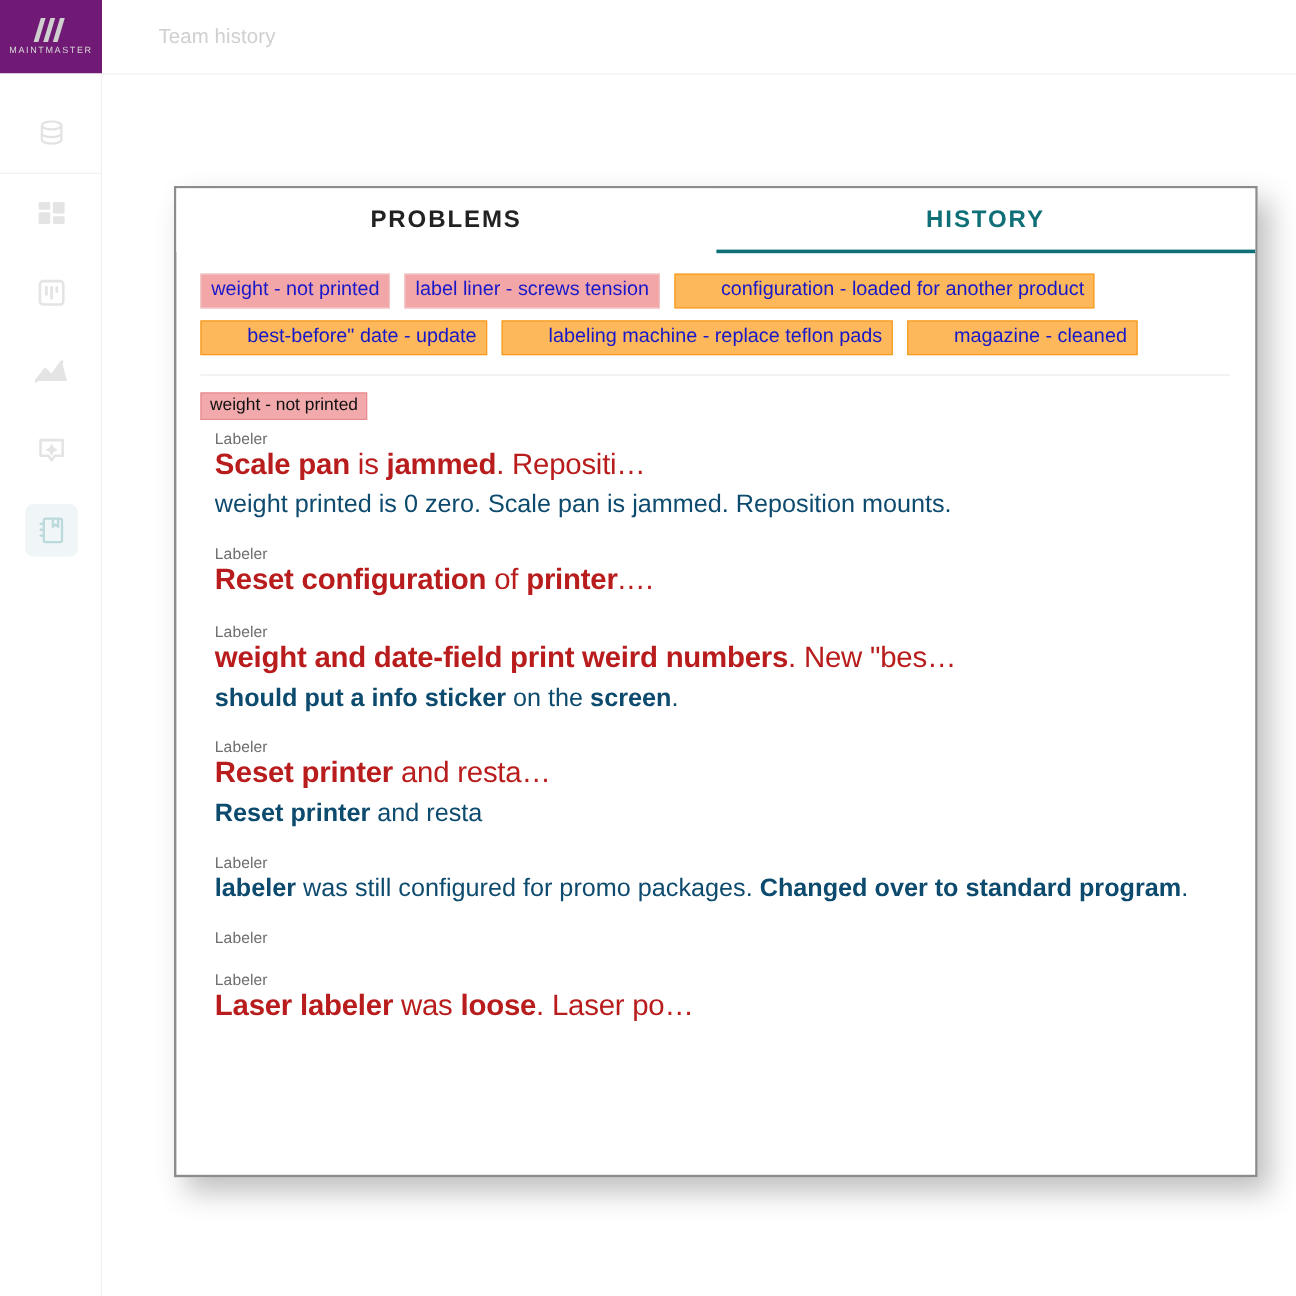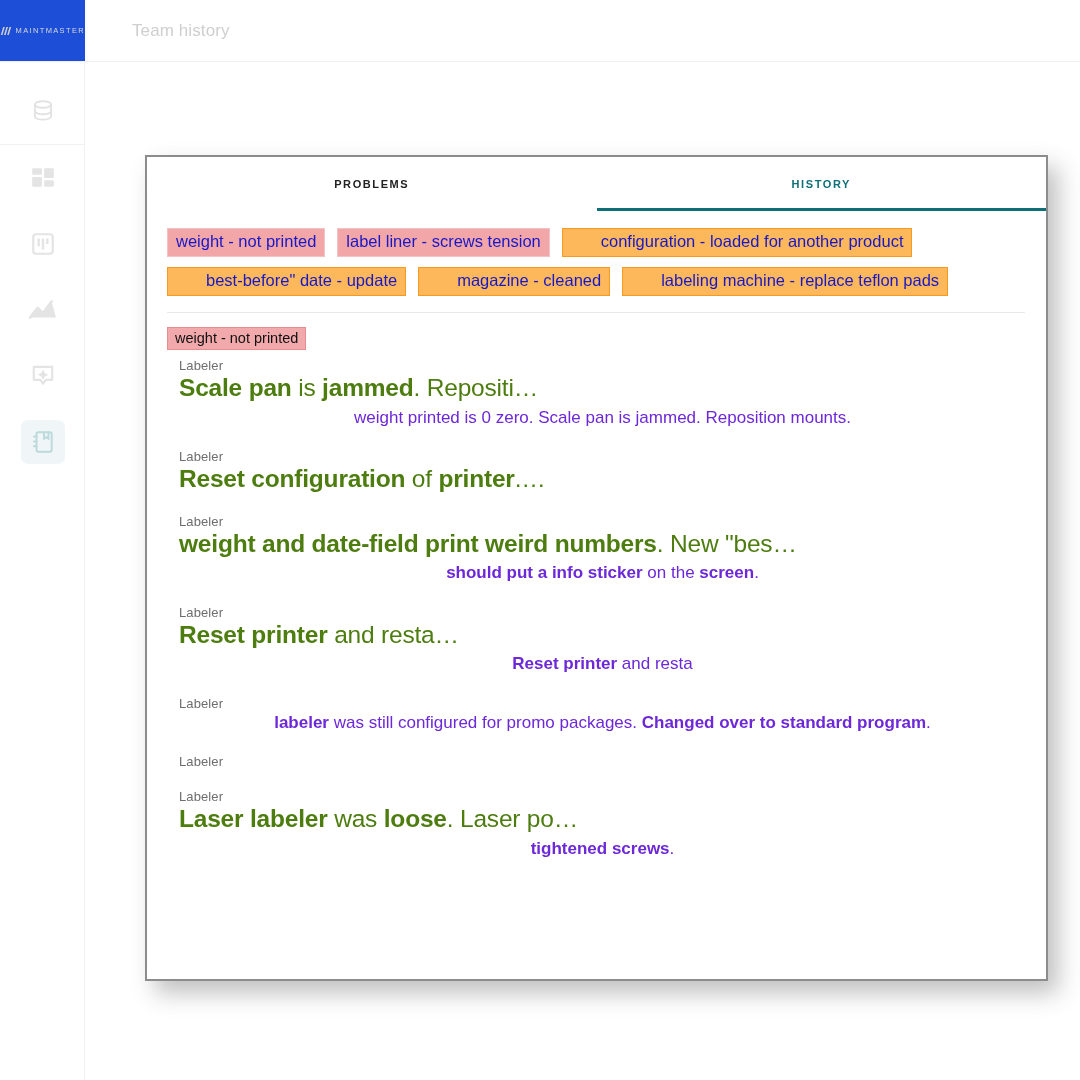--- a/index.html
+++ b/index.html
@@ -15,23 +15,23 @@
   #app { position: relative; width: 1080px; height: 1080px; background: #ffffff; }
 
   
   .topbar {
     position: absolute; left: 0; top: 0; width: 1080px; height: 62px;
     background: #ffffff; border-bottom: 1px solid #f0f0f0;
     display: flex; align-items: center;
   }
   .logo-box {
     width: 85px; height: 61px;
-    display: flex; flex-direction: row;
+    display: flex; flex-direction: column;
     align-items: center; justify-content: center;
-    gap: 2px; background: #1d4ed8;
+    gap: 2px; background: #701a75;
   }
   .logo-mark { display: block; }
   .logo-word {
     font-size: 7.5px; letter-spacing: 1.35px;
     color: #d8d8d8; font-weight: 400;
     font-family: "Liberation Sans", sans-serif;
   }
   .page-title {
     margin-left: 47px;
     font-size: 17px; color: #cfcfcf; font-weight: 400;
@@ -67,21 +67,21 @@
     background: #ffffff;
     border: 2px solid #8c8c8c;
     box-shadow: 10px 12px 22px rgba(60,60,60,0.32);
   }
 
   
   .tabs { display: flex; width: 100%; height: 53px; border-bottom: 1px solid #e8e8e8; }
   .tab {
     flex: 1 1 50%;
     display: flex; align-items: center; justify-content: center;
-    font-size: 11px; font-weight: 700; letter-spacing: 1.6px;
+    font-size: 20px; font-weight: 700; letter-spacing: 1.6px;
     color: #222222; background: #ffffff;
     position: relative; height: 53px;
   }
   .tab.active { color: #0f6f77; }
   .tab.active::after {
     content: ""; position: absolute; left: 0; right: 0; bottom: -1px;
     height: 3px; background: #0f6f77;
   }
 
   
@@ -122,29 +122,28 @@
   }
 
   
   .entries { padding-left: 12px; }
   .entry { margin-bottom: 20px; }
   .entry-source {
     font-size: 13px; color: #6e6e6e; font-weight: 400;
     margin-bottom: 1px; letter-spacing: 0.1px;
   }
   .entry-title {
-    font-size: 24.5px; color: #4d7c0f; font-weight: 400;
+    font-size: 24.5px; color: #b91c1c; font-weight: 400;
     line-height: 1.18; letter-spacing: -0.2px;
     margin-bottom: 4px;
   }
   .entry-title b { font-weight: 700; }
   .entry-desc {
-    font-size: 17px; color: #6d28d9; font-weight: 400;
+    font-size: 21px; color: #0c4a6e; font-weight: 400;
     line-height: 1.3;
-    text-align: center;
   }
   .entry-desc b { font-weight: 700; }
 </style>
 </head>
 <body>
 
 <div id="app">
 
   <div class="topbar">
     <div class="logo-box">
@@ -231,22 +230,22 @@
       <div class="tab active">HISTORY</div>
     </div>
 
     <div class="card-body">
 
       <div class="chip-row" id="chip-row">
           <span class="chip pink">weight - not printed</span>
           <span class="chip pink">label liner - screws tension</span>
           <span class="chip orange">configuration - loaded for another product</span>
           <span class="chip orange wrap">best-before" date - update</span>
+          <span class="chip orange">labeling machine - replace teflon pads</span>
           <span class="chip orange">magazine - cleaned</span>
-          <span class="chip orange">labeling machine - replace teflon pads</span>
         </div>
 
       <div class="chip-divider"></div>
 
       <div class="group-head">
         <span class="group-chip">weight - not printed</span>
       </div>
 
       <div class="entries" id="entries">
           <div class="entry">
@@ -271,20 +270,19 @@
           <div class="entry">
             <div class="entry-source">Labeler</div>
             <div class="entry-desc"><b>labeler</b> was still configured for promo packages. <b>Changed over to standard program</b>.</div>
           </div>
           <div class="entry">
             <div class="entry-source">Labeler</div>
           </div>
           <div class="entry">
             <div class="entry-source">Labeler</div>
             <div class="entry-title"><b>Laser labeler</b> was <b>loose</b>. Laser po…</div>
-            <div class="entry-desc"><b>tightened screws</b>.</div>
           </div>
         </div>
 
     </div>
   </div>
 
 </div>
 
 </body></html>

